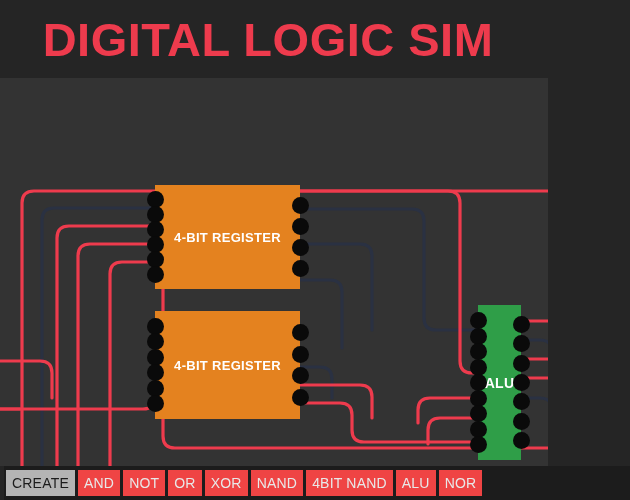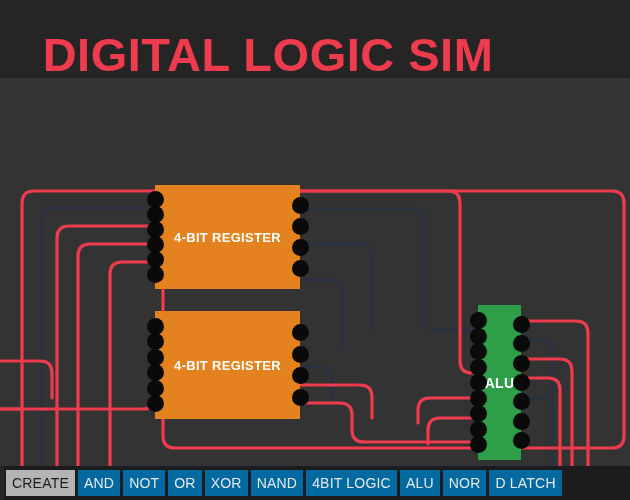--- a/index.html
+++ b/index.html
@@ -8,31 +8,31 @@
     background:#252525;
     font-family:"Liberation Sans", sans-serif;
     overflow:hidden;
   }
   #app { position:relative; width:630px; height:500px; }
 
   
   #header {
     position:absolute; left:0; top:0; width:536px; height:78px;
     background:#252525;
-    display:flex; align-items:flex-end; justify-content:center;
+    display:flex; align-items:center; justify-content:center;
   }
   #app-title {
     font-size:47px; font-weight:bold; letter-spacing:0.5px;
     color:#ee3b4d; line-height:1; white-space:nowrap;
     font-family:"Liberation Sans", sans-serif;
   }
 
   
   #canvas {
-    position:absolute; left:0; top:78px; width:630px; height:388px;
+    position:absolute; left:0; top:78px; width:548px; height:388px;
     background:#333333; overflow:hidden;
   }
   #wire-layer { position:absolute; left:0; top:0; width:630px; height:388px; }
 
   
   .component { position:absolute; }
   .comp-body {
     position:absolute; left:0; top:0; width:100%; height:100%;
     display:flex; align-items:center; justify-content:center;
   }
@@ -51,21 +51,21 @@
   }
 
   
   #toolbar {
     position:absolute; left:4px; top:466px; width:630px; height:34px;
     background:#1c1c1c;
     display:flex; align-items:center; gap:3px;
     padding:0 2px;
   }
   .tool-btn {
-    background:#0369a1; color:#e8e8e8;
+    background:#ef4444; color:#e8e8e8;
     font-size:14px; font-family:"Liberation Sans", sans-serif;
     height:26px; line-height:26px; padding:0 6px;
     white-space:nowrap; cursor:pointer; border:none;
     letter-spacing:0.2px;
   }
   .tool-btn.active { background:#b4b4b4; color:#1c1c1c; }
 </style>
 </head>
 <body>
 
@@ -156,19 +156,18 @@
       </div>
   </div>
 
   <div id="toolbar" style="background: rgb(28, 28, 28);">
       <button class="tool-btn active">CREATE</button>
       <button class="tool-btn">AND</button>
       <button class="tool-btn">NOT</button>
       <button class="tool-btn">OR</button>
       <button class="tool-btn">XOR</button>
       <button class="tool-btn">NAND</button>
-      <button class="tool-btn">4BIT LOGIC</button>
+      <button class="tool-btn">4BIT NAND</button>
       <button class="tool-btn">ALU</button>
       <button class="tool-btn">NOR</button>
-      <button class="tool-btn">D LATCH</button>
     </div>
 
 </div>
 
 </body></html>

